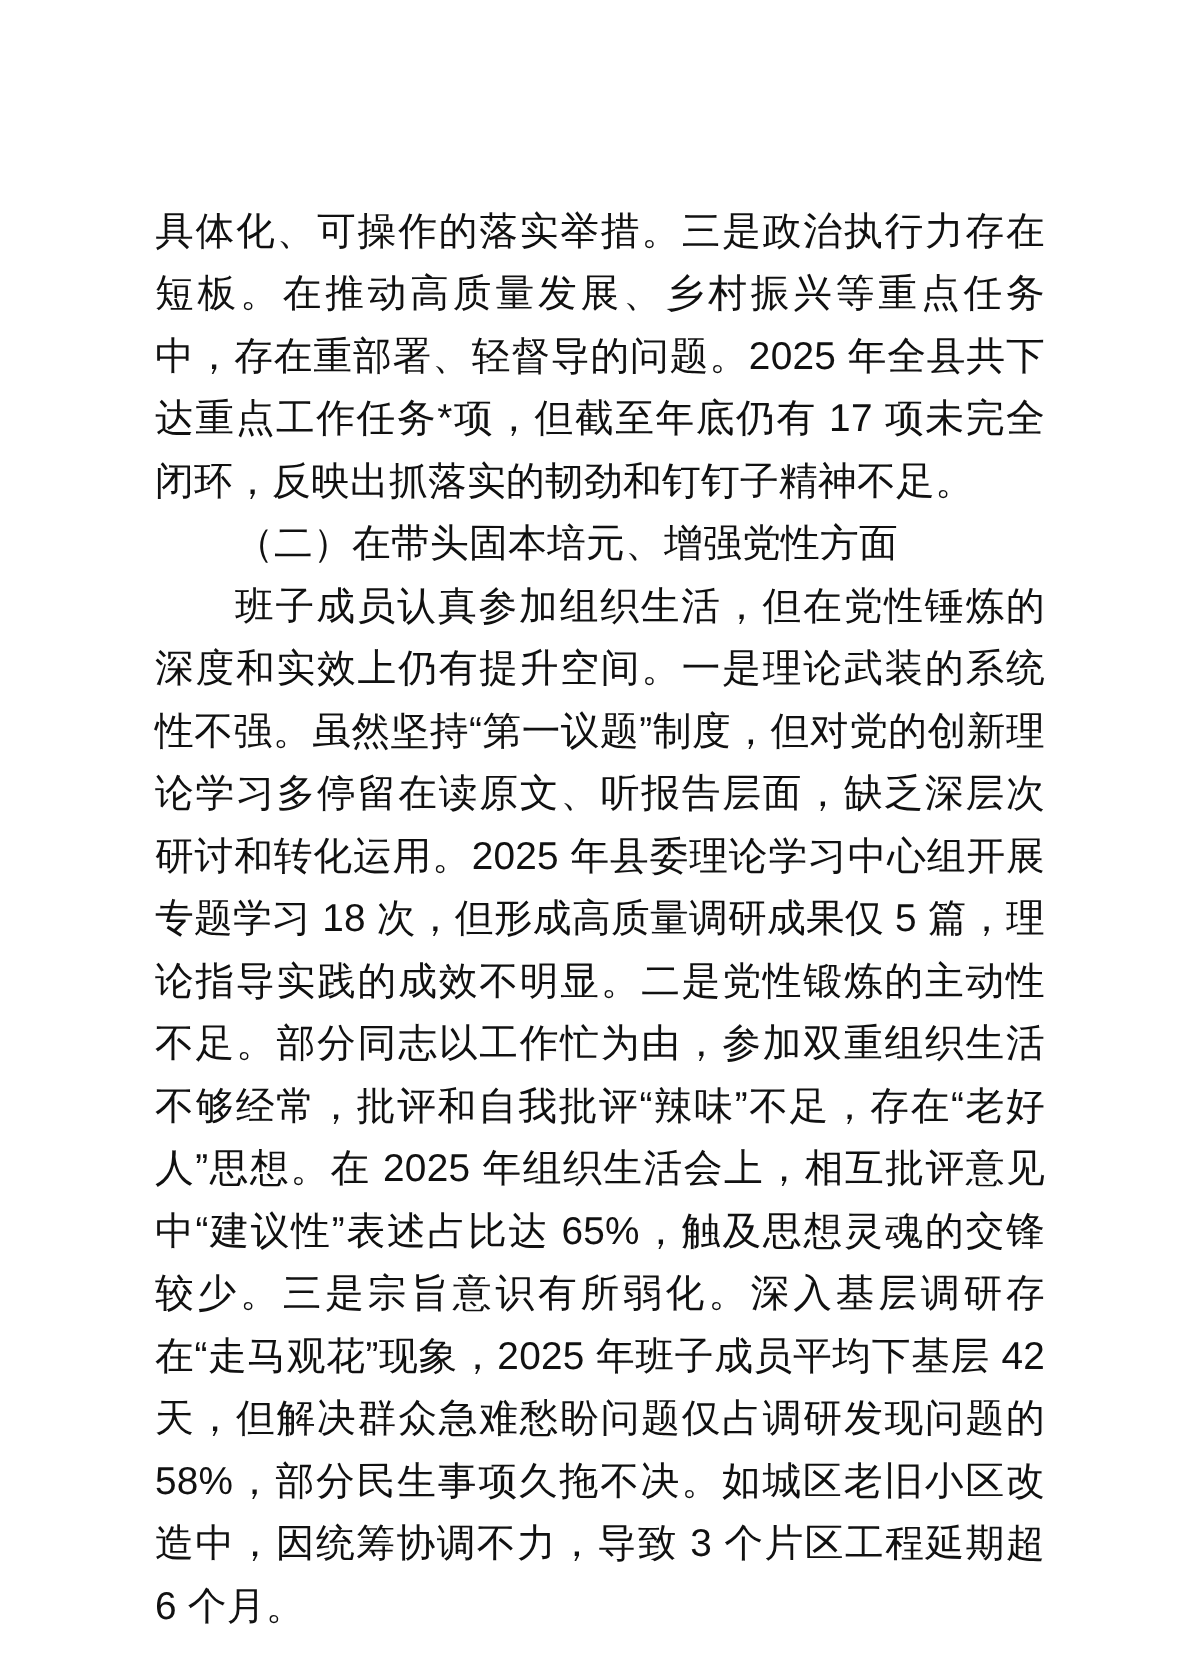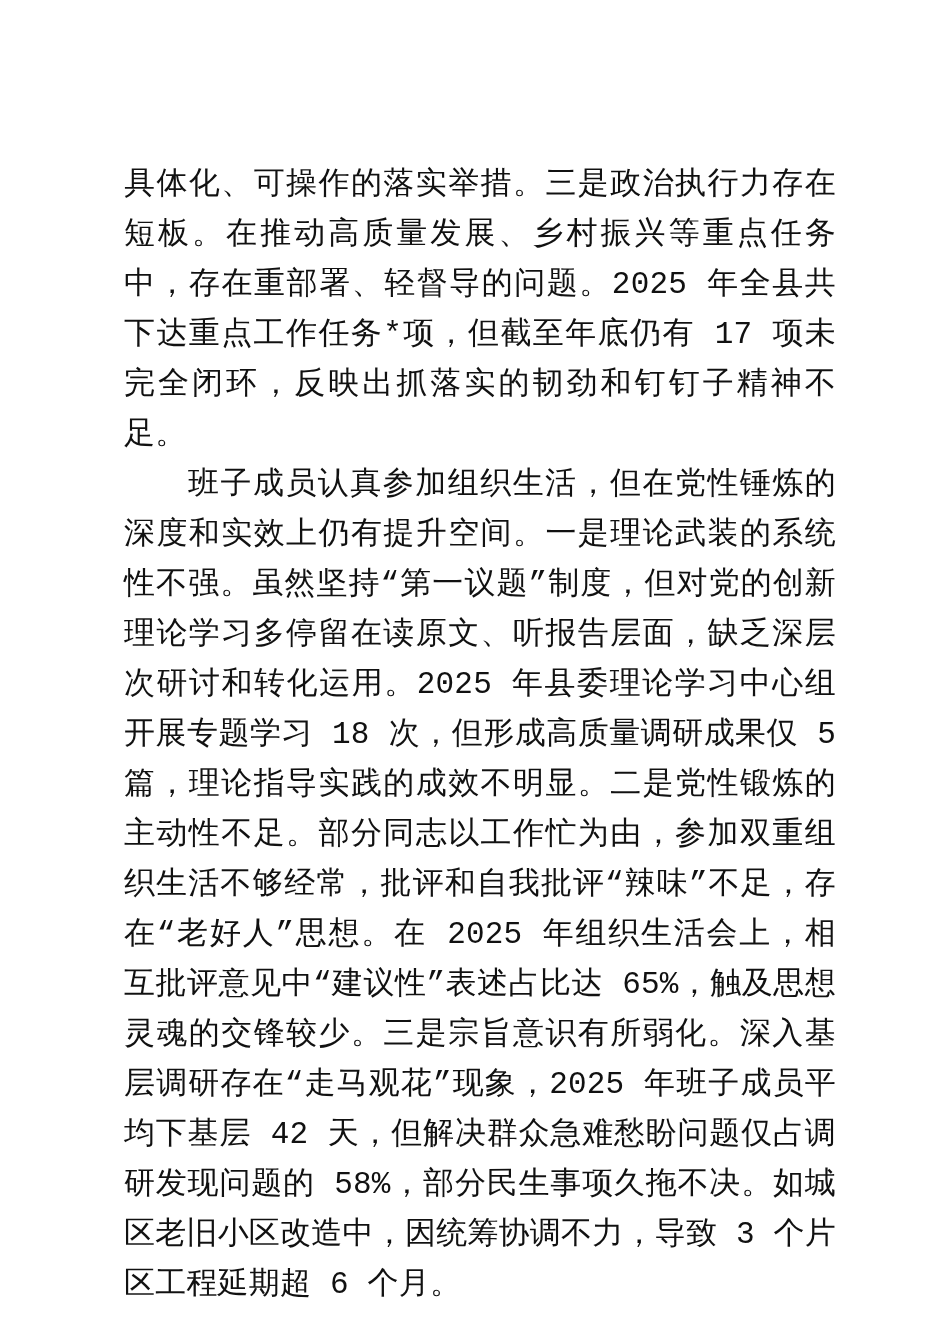--- a/index.html
+++ b/index.html
@@ -6,21 +6,21 @@
     margin: 0;
     padding: 0;
     background: #ffffff;
   }
   .page {
     position: relative;
     width: 950px;
     height: 1344px;
     background: #ffffff;
     overflow: hidden;
-    font-family: Liberation Mono, monospace;
+    font-family: Liberation Sans, sans-serif;
     color: #000000;
   }
   .content {
     position: absolute;
     left: 124px;
     top: 160px;
     width: 712px;
   }
   .para {
     font-size: 31px;
@@ -51,17 +51,18 @@
   }
 </style>
 </head>
 <body>
 
 <div class="page">
   <div class="content">
 
     <p class="para para-cont">具体化、可操作的落实举措。三是政治执行力存在短板。在推动高质量发展、乡村振兴等重点任务中，存在重部署、轻督导的问题。2025 年全县共下达重点工作任务*项，但截至年底仍有 17 项未完全闭环，反映出抓落实的韧劲和钉钉子精神不足。</p>
 
+    <p class="heading">（二）在带头固本培元、增强党性方面</p>
 
     <p class="para para-indent">班子成员认真参加组织生活，但在党性锤炼的深度和实效上仍有提升空间。一是理论武装的系统性不强。虽然坚持“第一议题”制度，但对党的创新理论学习多停留在读原文、听报告层面，缺乏深层次研讨和转化运用。2025 年县委理论学习中心组开展专题学习 18 次，但形成高质量调研成果仅 5 篇，理论指导实践的成效不明显。二是党性锻炼的主动性不足。部分同志以工作忙为由，参加双重组织生活不够经常，批评和自我批评“辣味”不足，存在“老好人”思想。在 2025 年组织生活会上，相互批评意见中“建议性”表述占比达 65%，触及思想灵魂的交锋较少。三是宗旨意识有所弱化。深入基层调研存在“走马观花”现象，2025 年班子成员平均下基层 42 天，但解决群众急难愁盼问题仅占调研发现问题的 58%，部分民生事项久拖不决。如城区老旧小区改造中，因统筹协调不力，导致 3 个片区工程延期超 6 个月。</p>
 
   </div>
 </div>
 
 </body></html>

